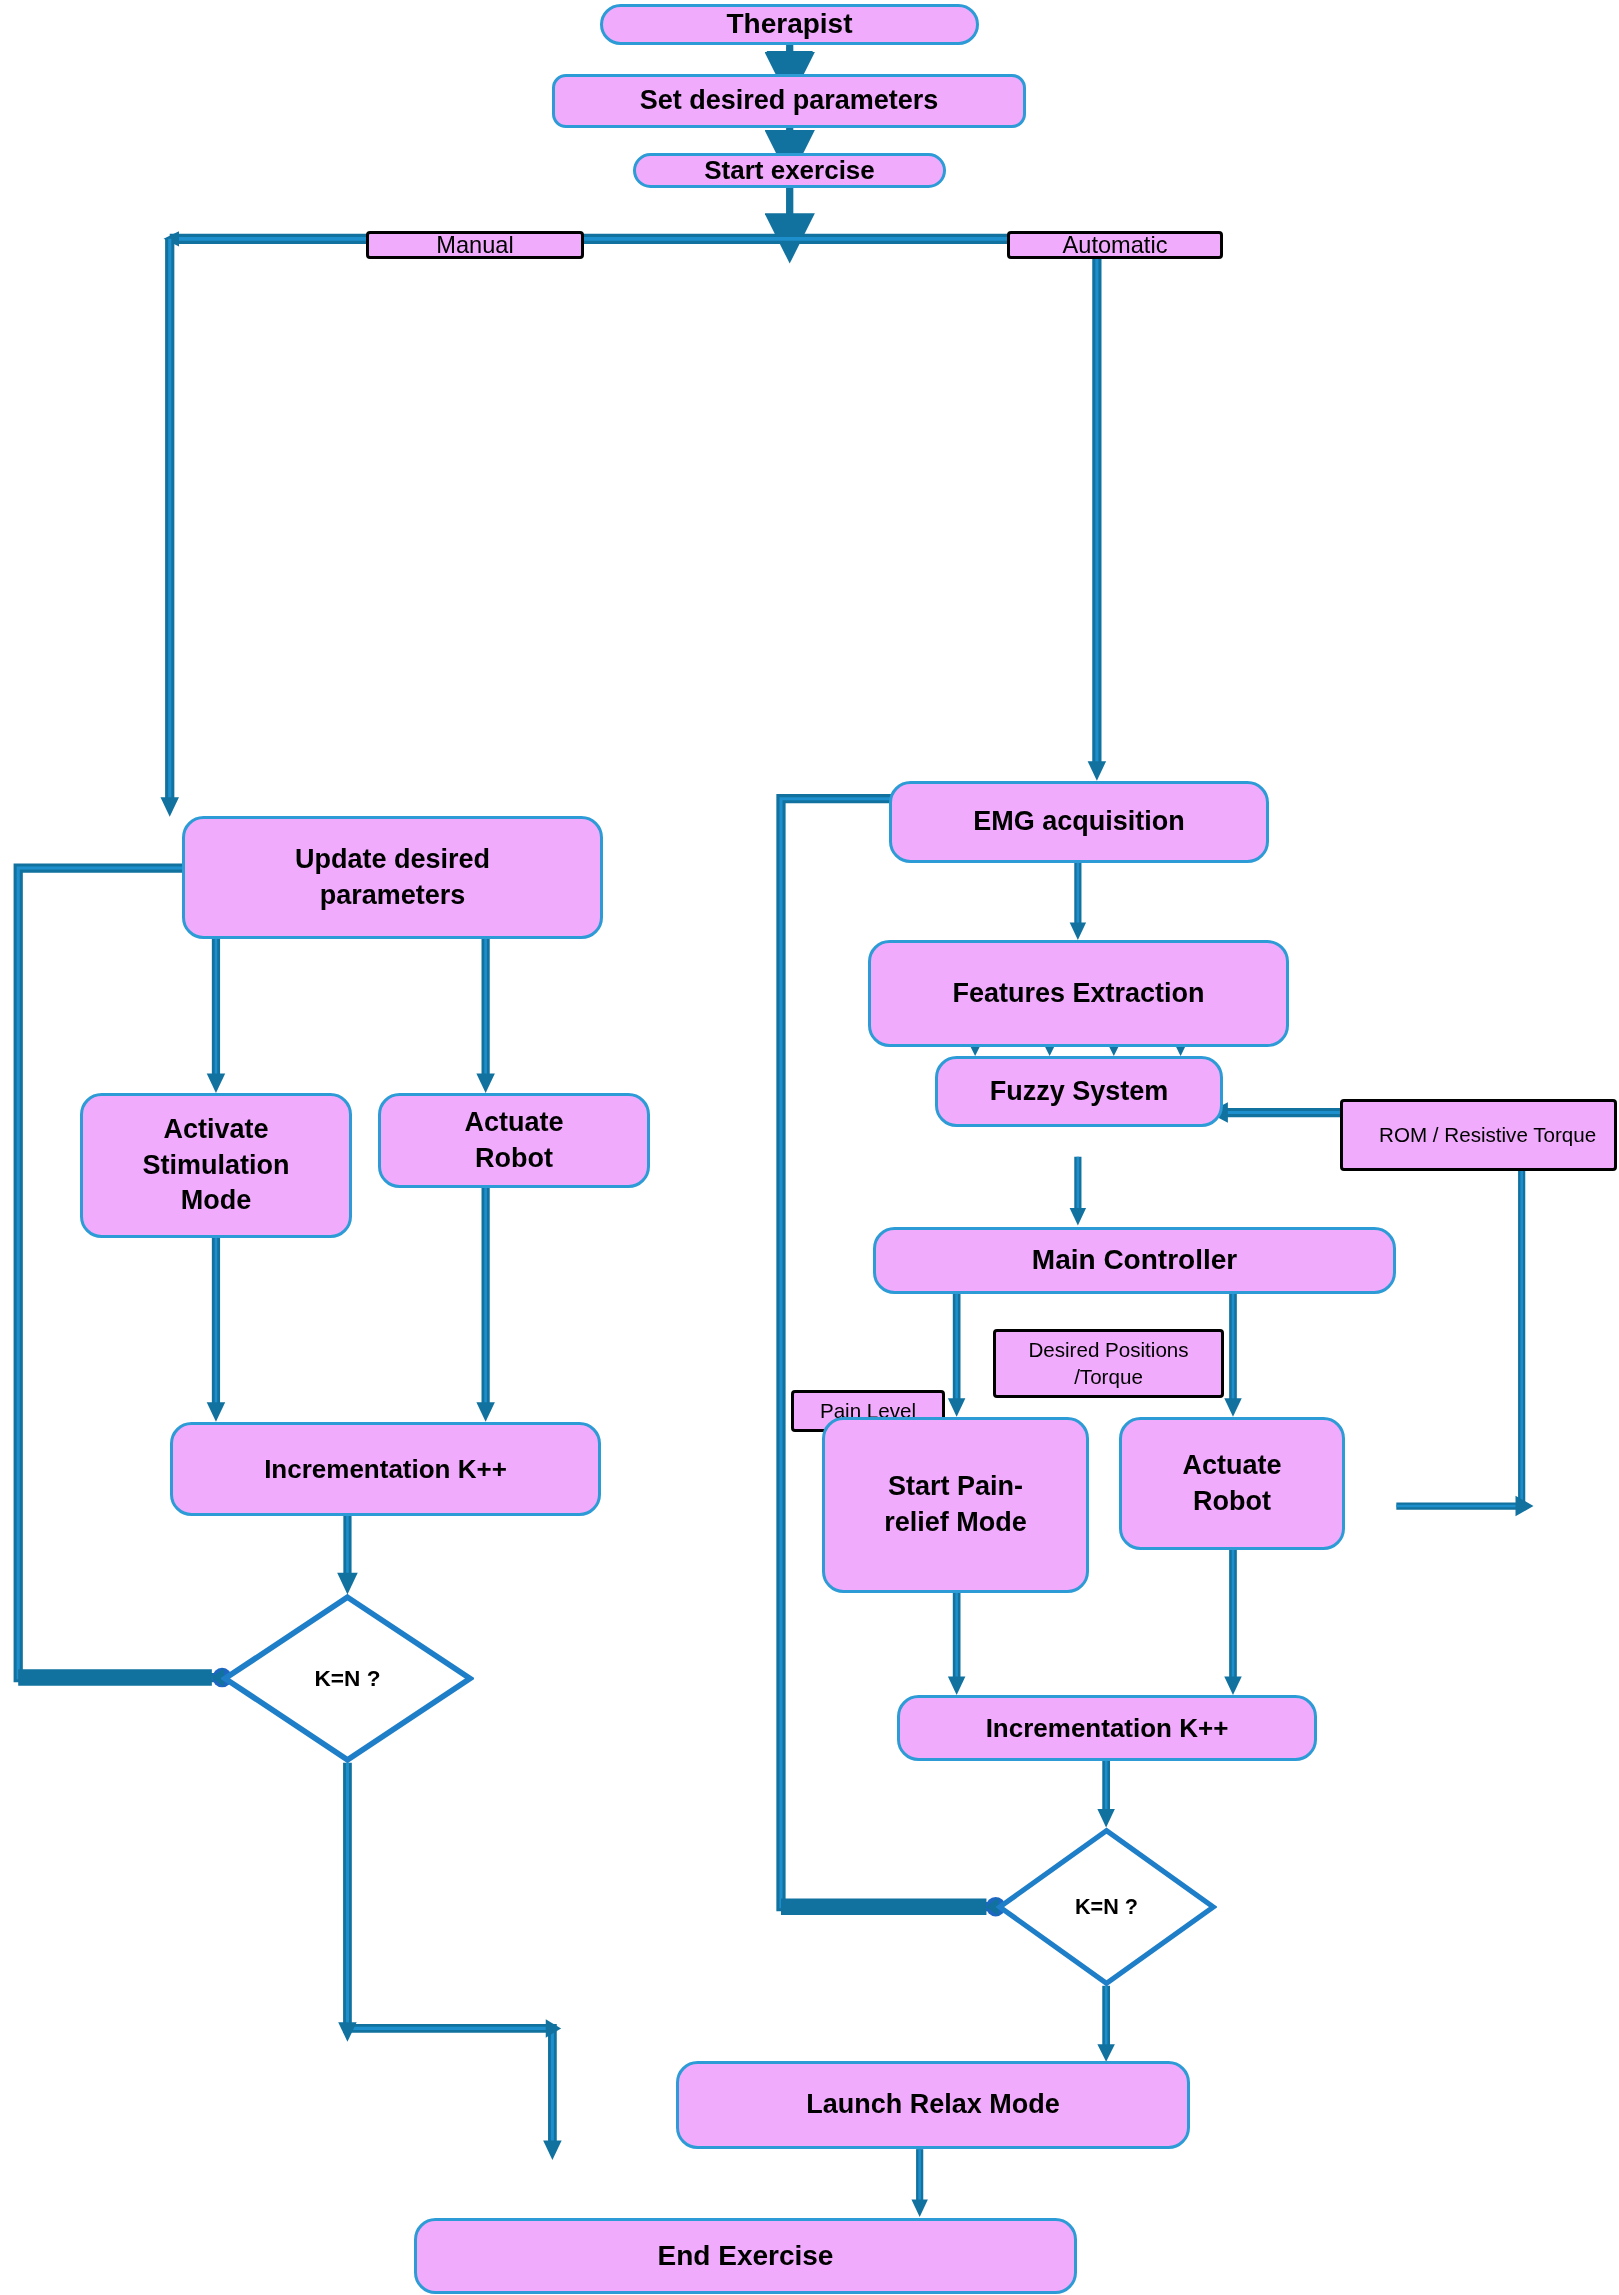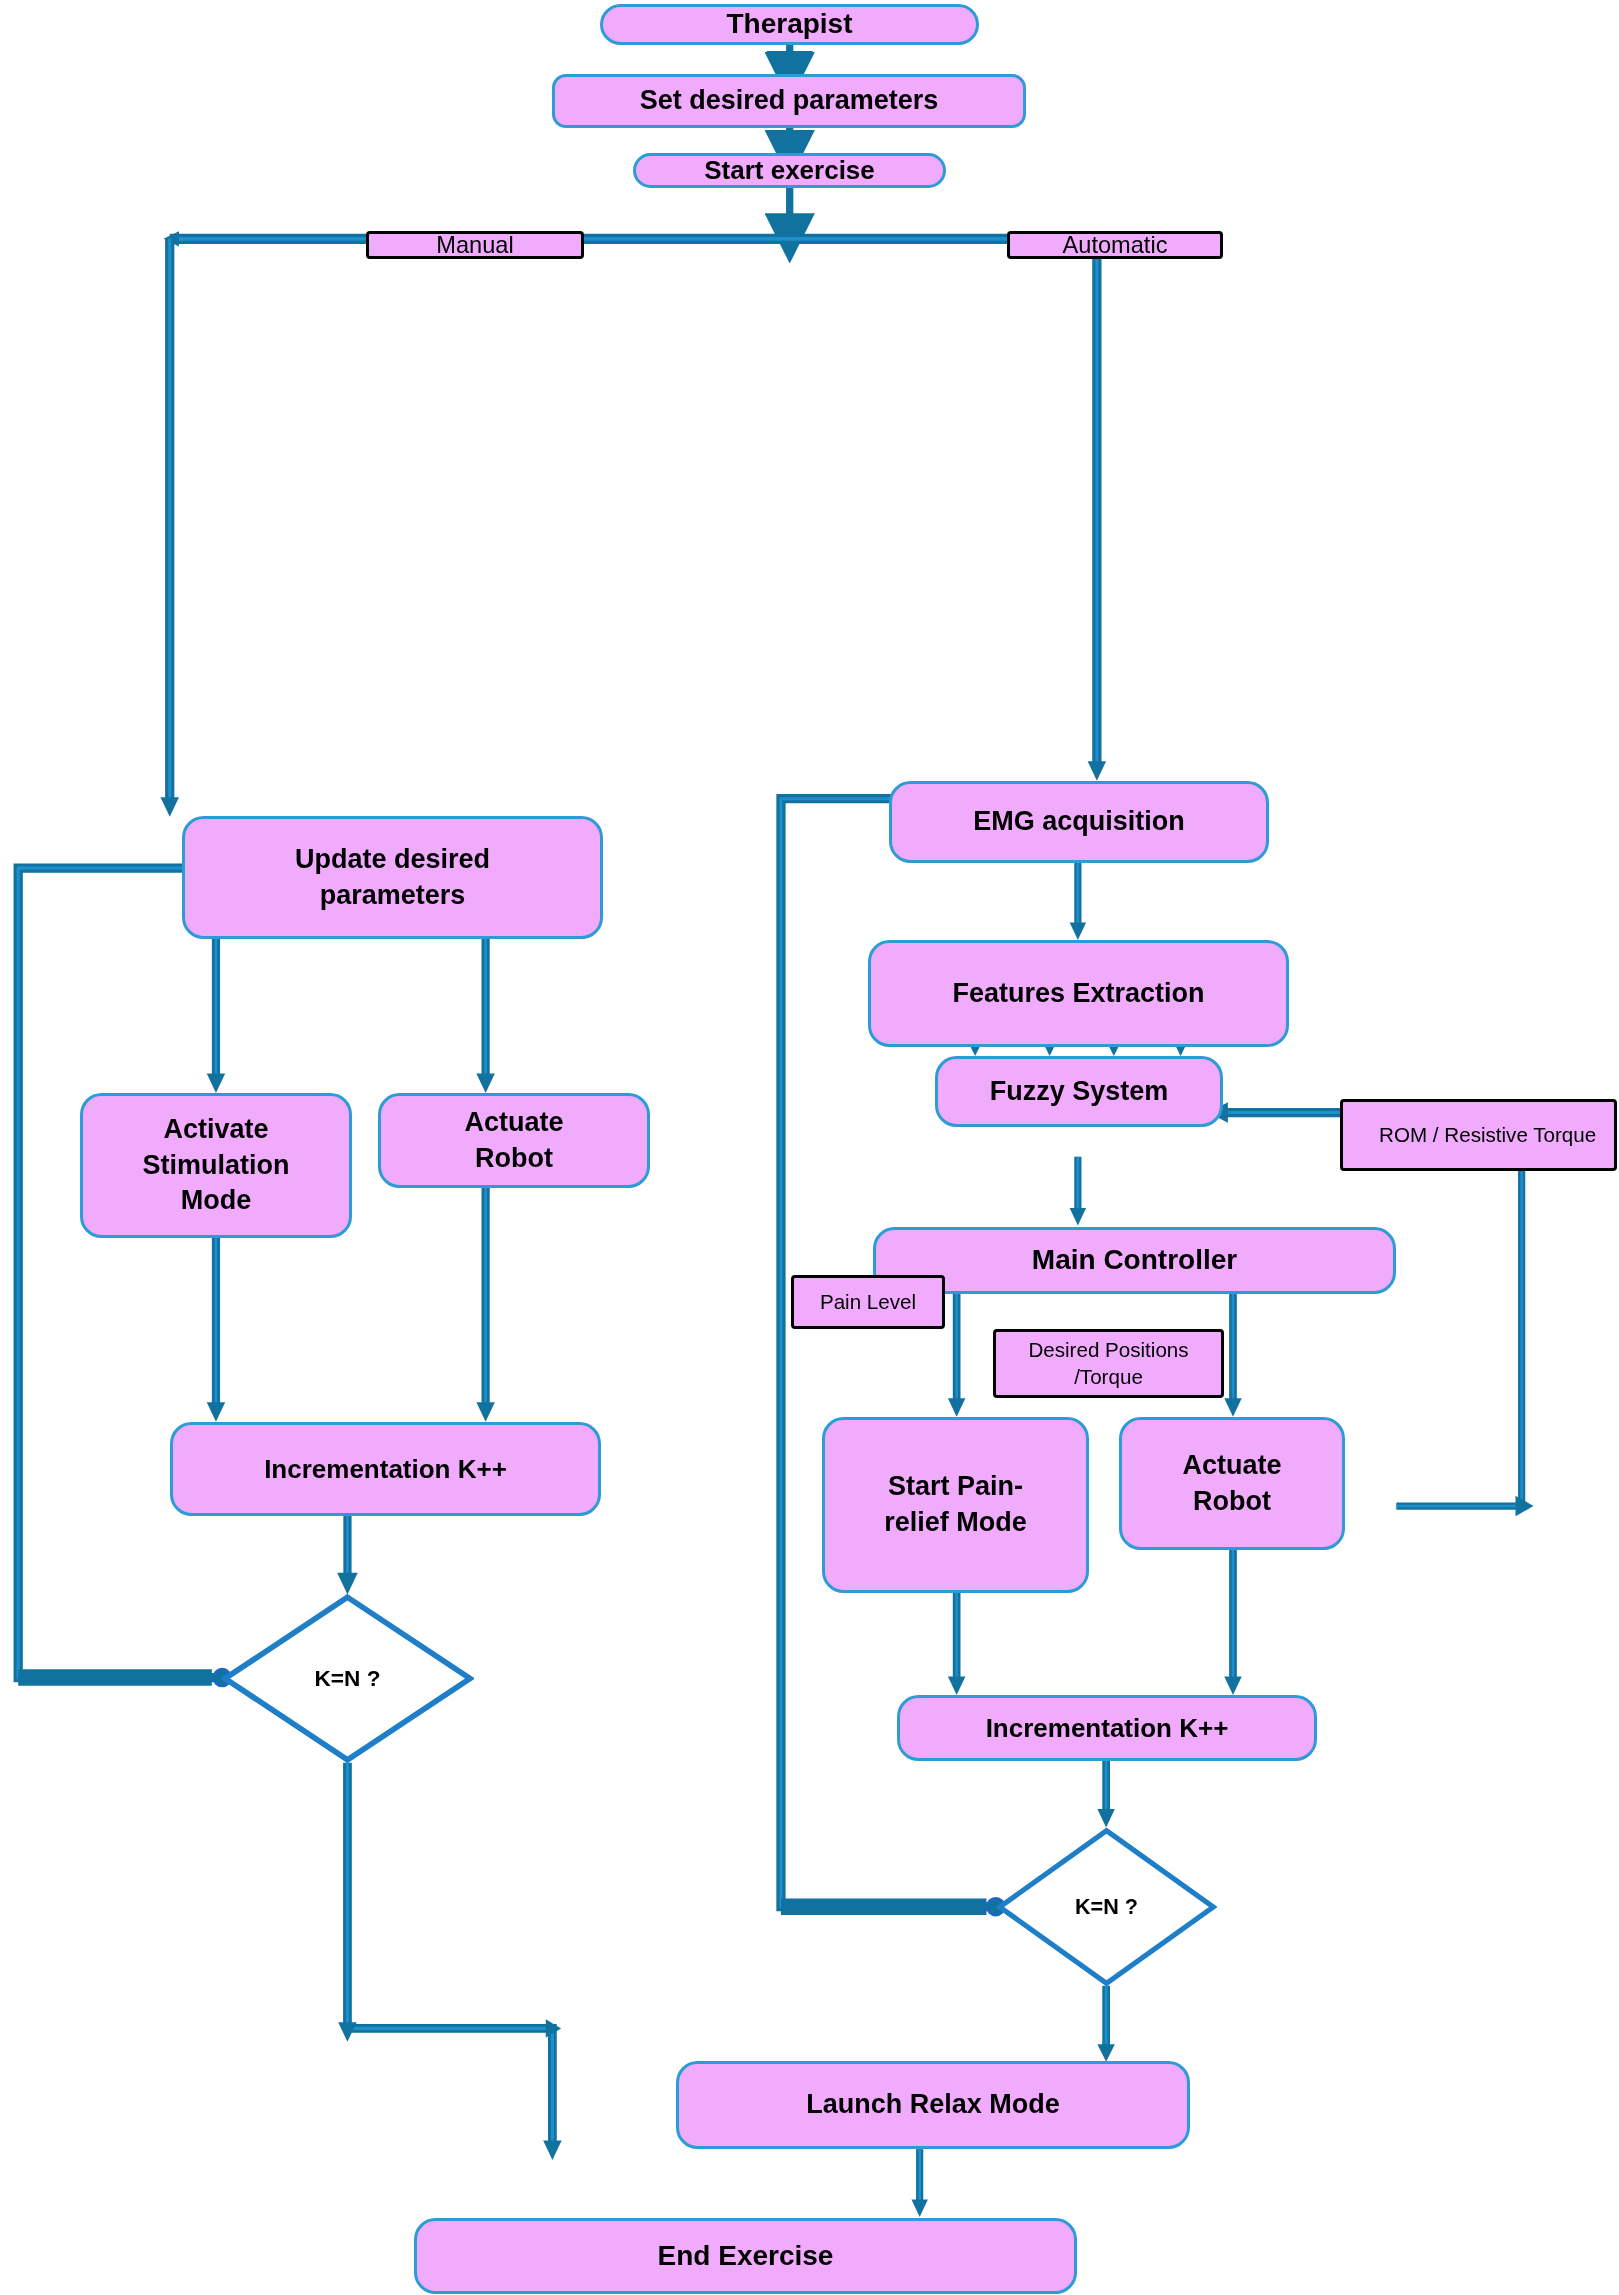--- a/index.html
+++ b/index.html
@@ -269,21 +269,21 @@
   </div>
 
   <div class="node plain" style="left:1340px;top:1079px;width:277px;height:72px;justify-content:flex-start;padding-left:32px;">
     <span class="lbl" style="font-size:20.6px;text-align:left;max-width:221px;">ROM / Resistive Torque</span>
   </div>
 
   <div class="node round" style="left:873px;top:1227px;width:523px;height:67px;">
     <span class="lbl" style="font-size:28px;">Main Controller</span>
   </div>
 
-  <div class="node plain" style="left:791px;top:1255px;width:154px;height:54px;">
+  <div class="node plain" style="left:791px;top:1370px;width:154px;height:42px;">
     <span class="lbl" style="font-size:20.6px;">Pain Level</span>
   </div>
 
   <div class="node plain" style="left:993px;top:1309px;width:231px;height:69px;justify-content:center;">
     <span class="lbl" style="font-size:20.6px;max-width:170px;">Desired Positions /Torque</span>
   </div>
 
   <div class="node round" style="left:822px;top:1417px;width:267px;height:176px;">
     <span class="lbl" style="font-size:27px;max-width:195px;">Start Pain-relief Mode</span>
   </div>

